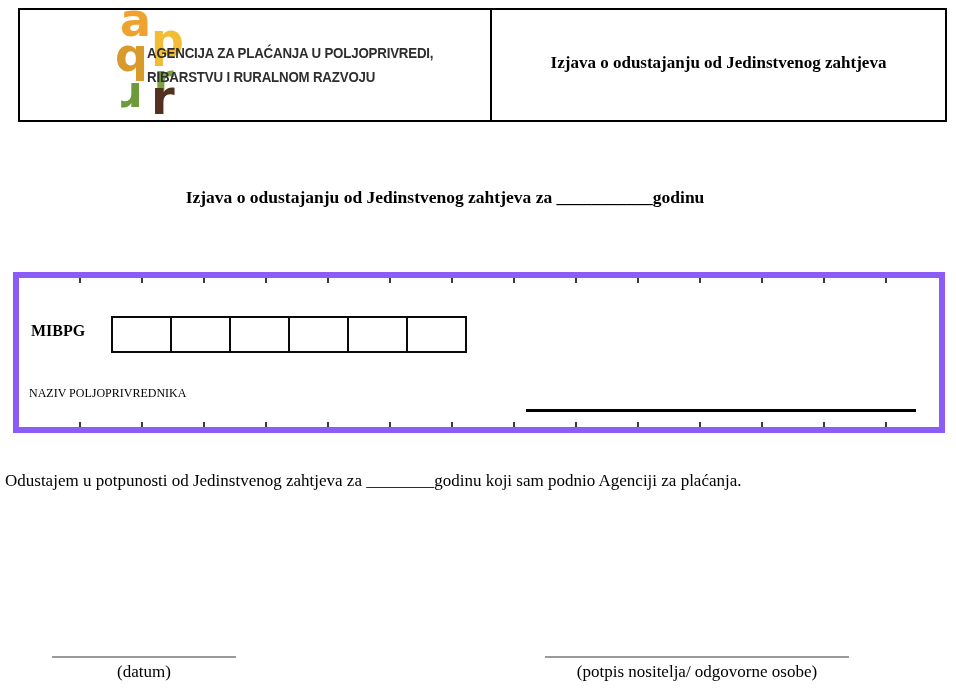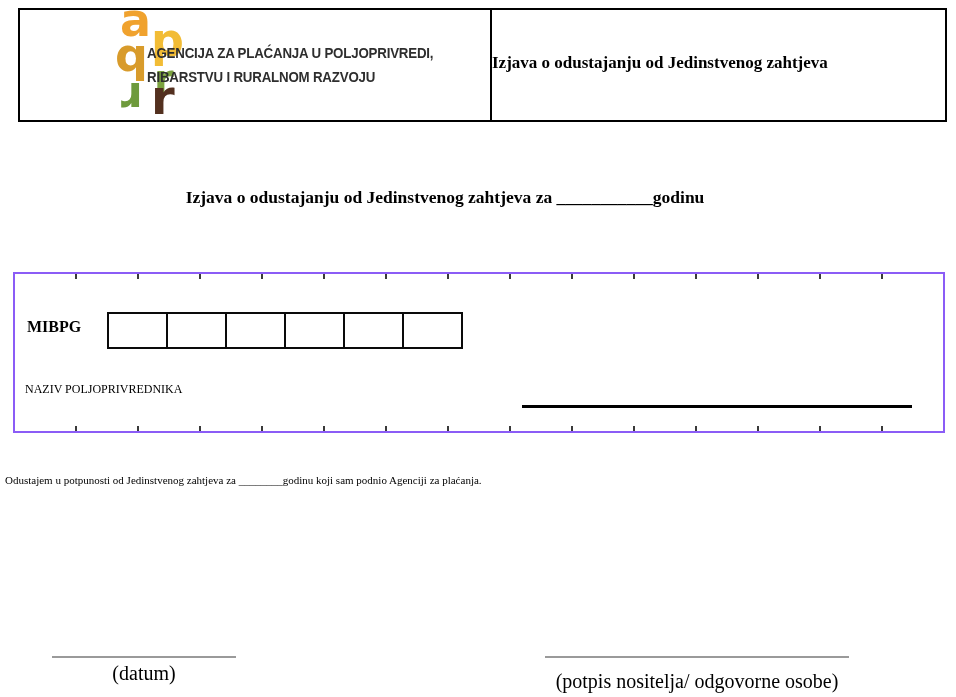--- a/index.html
+++ b/index.html
@@ -22,57 +22,57 @@
   .logo .l-r2{left:56px;top:69px;font-size:44px;transform:scale(-1,-1);}
   .logo .l-r3{left:86px;top:66px;font-size:48px;}
   .agency-name{
     position:absolute;left:127px;top:31px;
     font-family:"Liberation Sans",sans-serif;font-weight:700;font-size:14px;
     line-height:24px;color:#2e2e2e;letter-spacing:-0.2px;
     transform:scaleX(0.95);transform-origin:0 0;white-space:nowrap;
   }
   .header-divider{position:absolute;left:470px;top:0;width:2px;height:110px;background:#000;}
   .header-title{
-    position:absolute;left:472px;top:43px;width:453px;text-align:left;
+    position:absolute;left:472px;top:43px;width:453px;text-align:center;
     font-weight:bold;font-size:17px;
   }
   
   .main-title{
     position:absolute;left:0;top:187px;width:890px;text-align:center;
     font-weight:bold;font-size:17.5px;
   }
   
   .form-box{
     position:absolute;left:13px;top:272px;width:932px;height:161px;
-    border:2px solid #8b5cf6;box-sizing:border-box;
+    border:6px solid #8b5cf6;box-sizing:border-box;
   }
   .tick-top,.tick-bottom{
     position:absolute;left:0;right:0;height:5px;
     background:repeating-linear-gradient(90deg,transparent 0 60px,#3a3a3a 60px 62px);
   }
   .tick-top{top:0;}
   .tick-bottom{bottom:0;}
   .mibpg-label{position:absolute;left:12px;top:44px;font-weight:bold;font-size:16px;}
   .mibpg-row{position:absolute;left:92px;top:38px;display:flex;}
   .mibpg-cell{
     width:61px;height:37px;border:2px solid #0a0a0a;box-sizing:border-box;
     margin-left:-2px;background:#fff;
   }
   .mibpg-cell:first-child{margin-left:0;}
   .naziv-label{position:absolute;left:10px;top:108px;font-weight:normal;font-size:12px;}
   .naziv-line{position:absolute;left:507px;top:131px;width:390px;height:2.5px;background:#000;}
   
-  .declaration{position:absolute;left:5px;top:468px;width:948px;font-size:11px;line-height:25.5px;}
+  .declaration{position:absolute;left:5px;top:468px;width:948px;font-size:17px;line-height:25.5px;}
   
   .sig-line{position:absolute;height:2px;background:#9a9a9a;top:656px;}
   .sig-line.date{left:52px;width:184px;}
   .sig-line.signer{left:545px;width:304px;}
-  .sig-caption{position:absolute;top:662px;text-align:center;font-size:20px;}
+  .sig-caption{position:absolute;top:662px;text-align:center;font-size:17px;}
   .sig-caption.date{left:22px;width:244px;}
-  .sig-caption.signer{left:515px;width:364px;margin-top:8px;}
+  .sig-caption.signer{left:515px;width:364px;}
 </style>
 </head>
 <body>
 
 <div id="page">
 
   <div class="header-box">
     <div class="logo">
       <span class="l-a" style="color: rgb(240, 162, 46);">a</span>
       <span class="l-p" style="color: rgb(242, 188, 53);">p</span>

